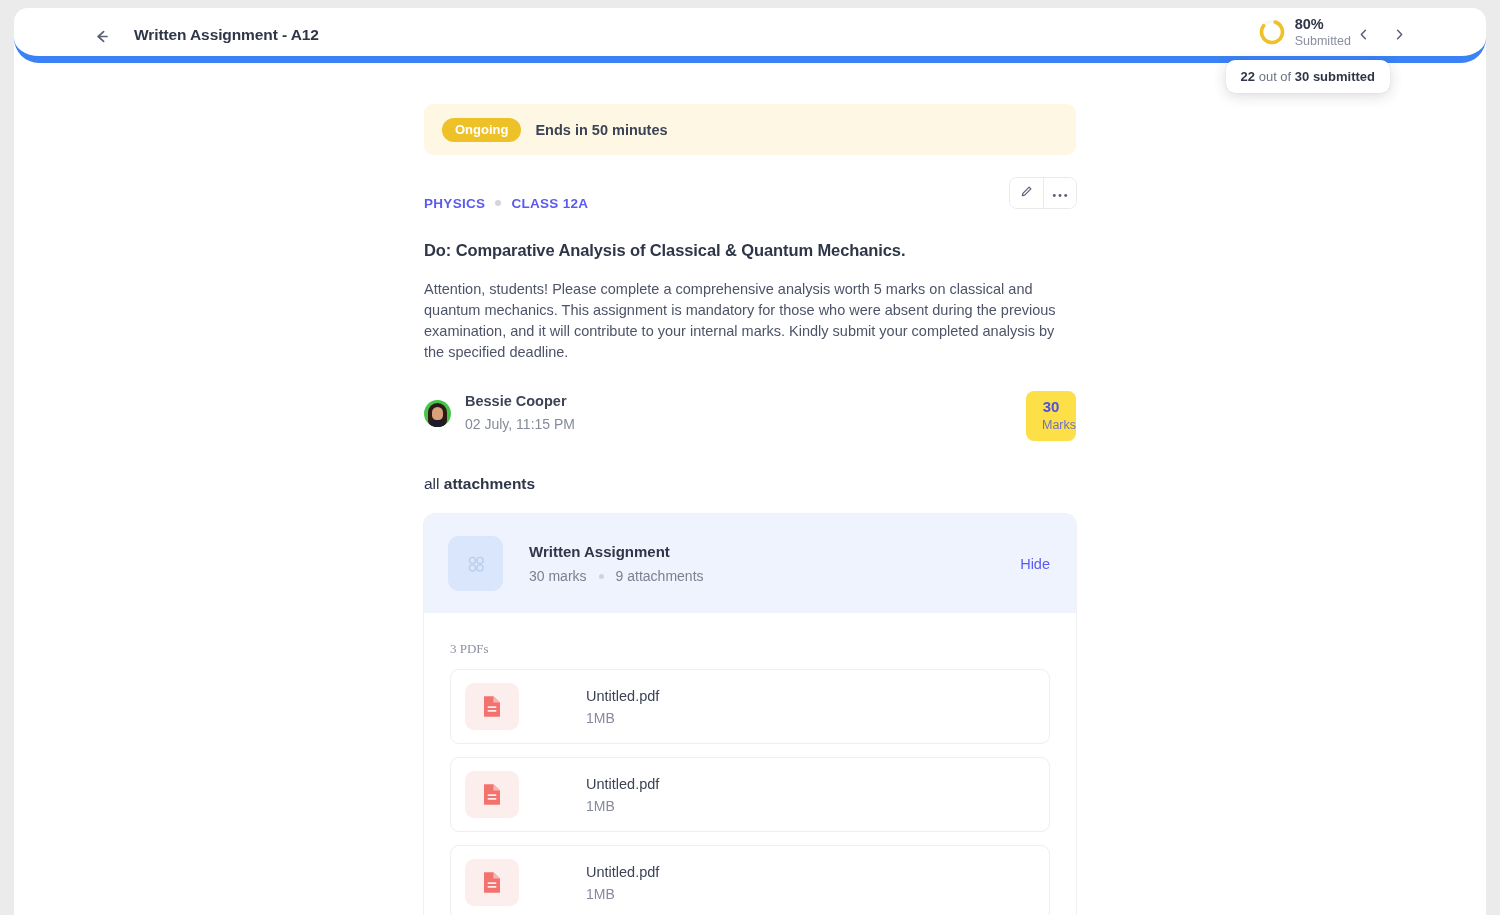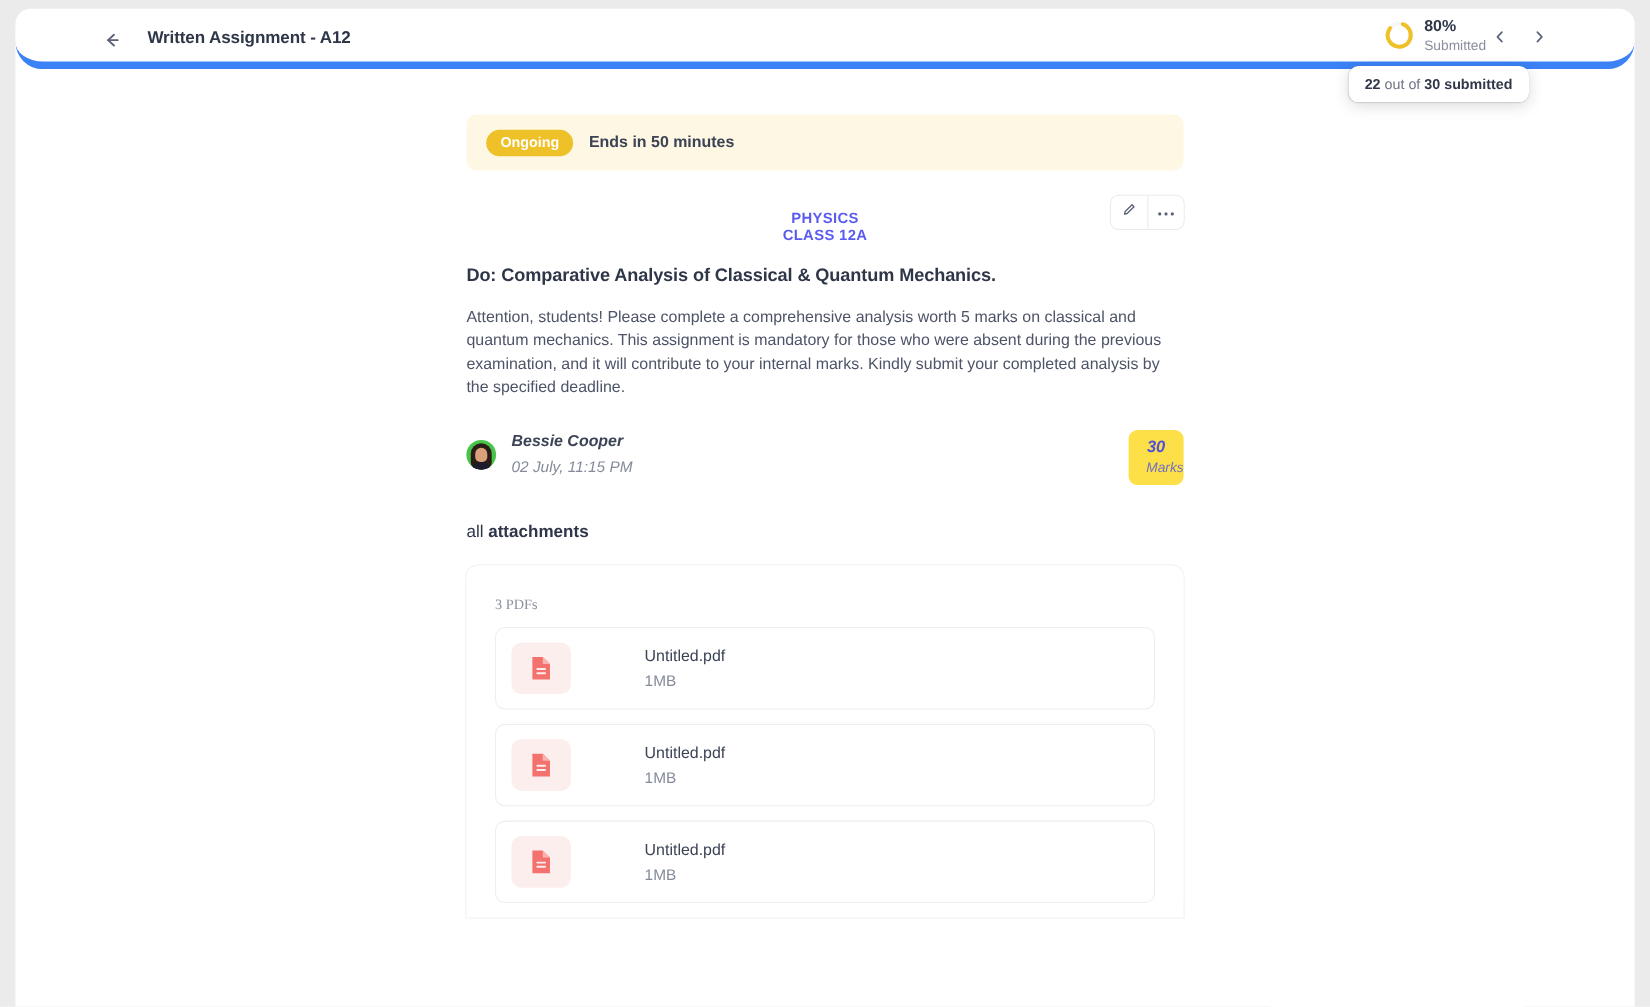--- a/index.html
+++ b/index.html
@@ -190,21 +190,20 @@
     font-weight: bold;
     color: #3b4355;
   }
 
   .meta-row {
     margin-top: 36px;
     display: flex;
     align-items: center;
     position: relative;
     height: 24px;
-    flex-direction: column;
   }
   .meta-link {
     font-size: 13.5px;
     font-weight: bold;
     color: #5b5bf0;
     letter-spacing: 0.3px;
     cursor: pointer;
   }
   .meta-dot {
     width: 6px;
@@ -249,21 +248,20 @@
     line-height: 21px;
     color: #4d5468;
   }
 
   .author-row {
     margin-top: 28px;
     display: flex;
     align-items: center;
     position: relative;
     height: 44px;
-    font-style: italic;
   }
   .avatar {
     width: 27px;
     height: 27px;
     border-radius: 50%;
     background: #49c44a;
     position: relative;
     overflow: hidden;
     flex: none;
     margin-right: 14px;
@@ -529,20 +527,39 @@
         <div class="marks-box">
           <div class="marks-value">30</div>
           <div class="marks-label">Marks</div>
         </div>
       </div>
 
       <div class="section-heading"><span>all </span><b>attachments</b></div>
 
       <div class="attach-panel">
 
+        <div class="attach-head">
+          <div class="attach-icon">
+            <svg width="22" height="22" viewBox="0 0 22 22" fill="none">
+              <circle cx="7.5" cy="7.5" r="3.1" stroke="#b9cdee" stroke-width="1.3"></circle>
+              <circle cx="15" cy="7.5" r="3.1" stroke="#b9cdee" stroke-width="1.3"></circle>
+              <circle cx="7.5" cy="15" r="3.1" stroke="#b9cdee" stroke-width="1.3"></circle>
+              <circle cx="15" cy="15" r="3.1" stroke="#b9cdee" stroke-width="1.3"></circle>
+            </svg>
+          </div>
+          <div class="attach-head-text">
+            <div class="attach-name">Written Assignment</div>
+            <div class="attach-sub">
+              <span>30 marks</span>
+              <span class="sub-dot"></span>
+              <span>9 attachments</span>
+            </div>
+          </div>
+          <div class="hide-link">Hide</div>
+        </div>
 
         <div class="attach-body">
           <div class="group-label">3 PDFs</div>
 
           <div class="file-list">
 
             <div class="file-row">
               <div class="file-icon">
                 <svg width="22" height="25" viewBox="0 0 22 25" fill="none">
                   <path d="M3 2.2 h9.4 L19 8.6 V22.8 H3 Z" fill="#f4726e"></path>

